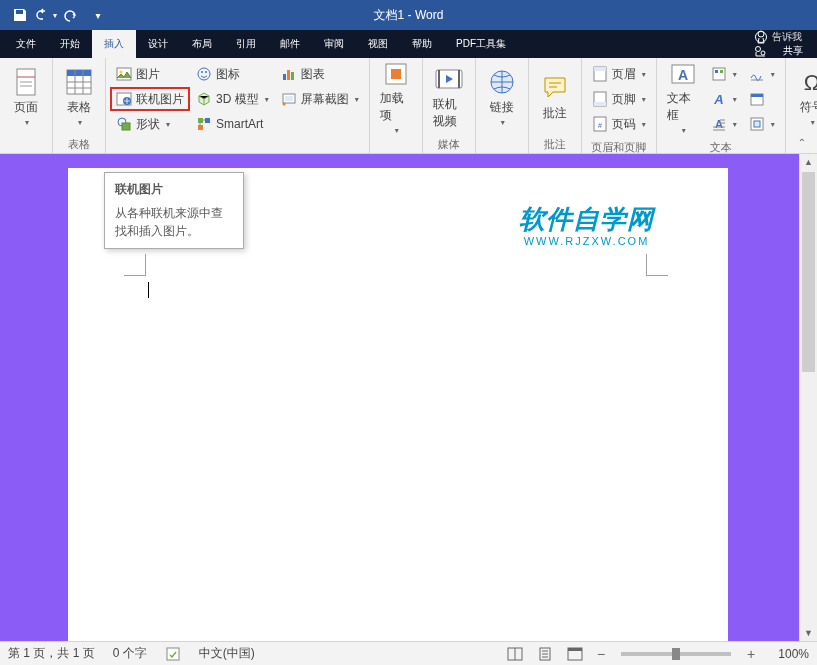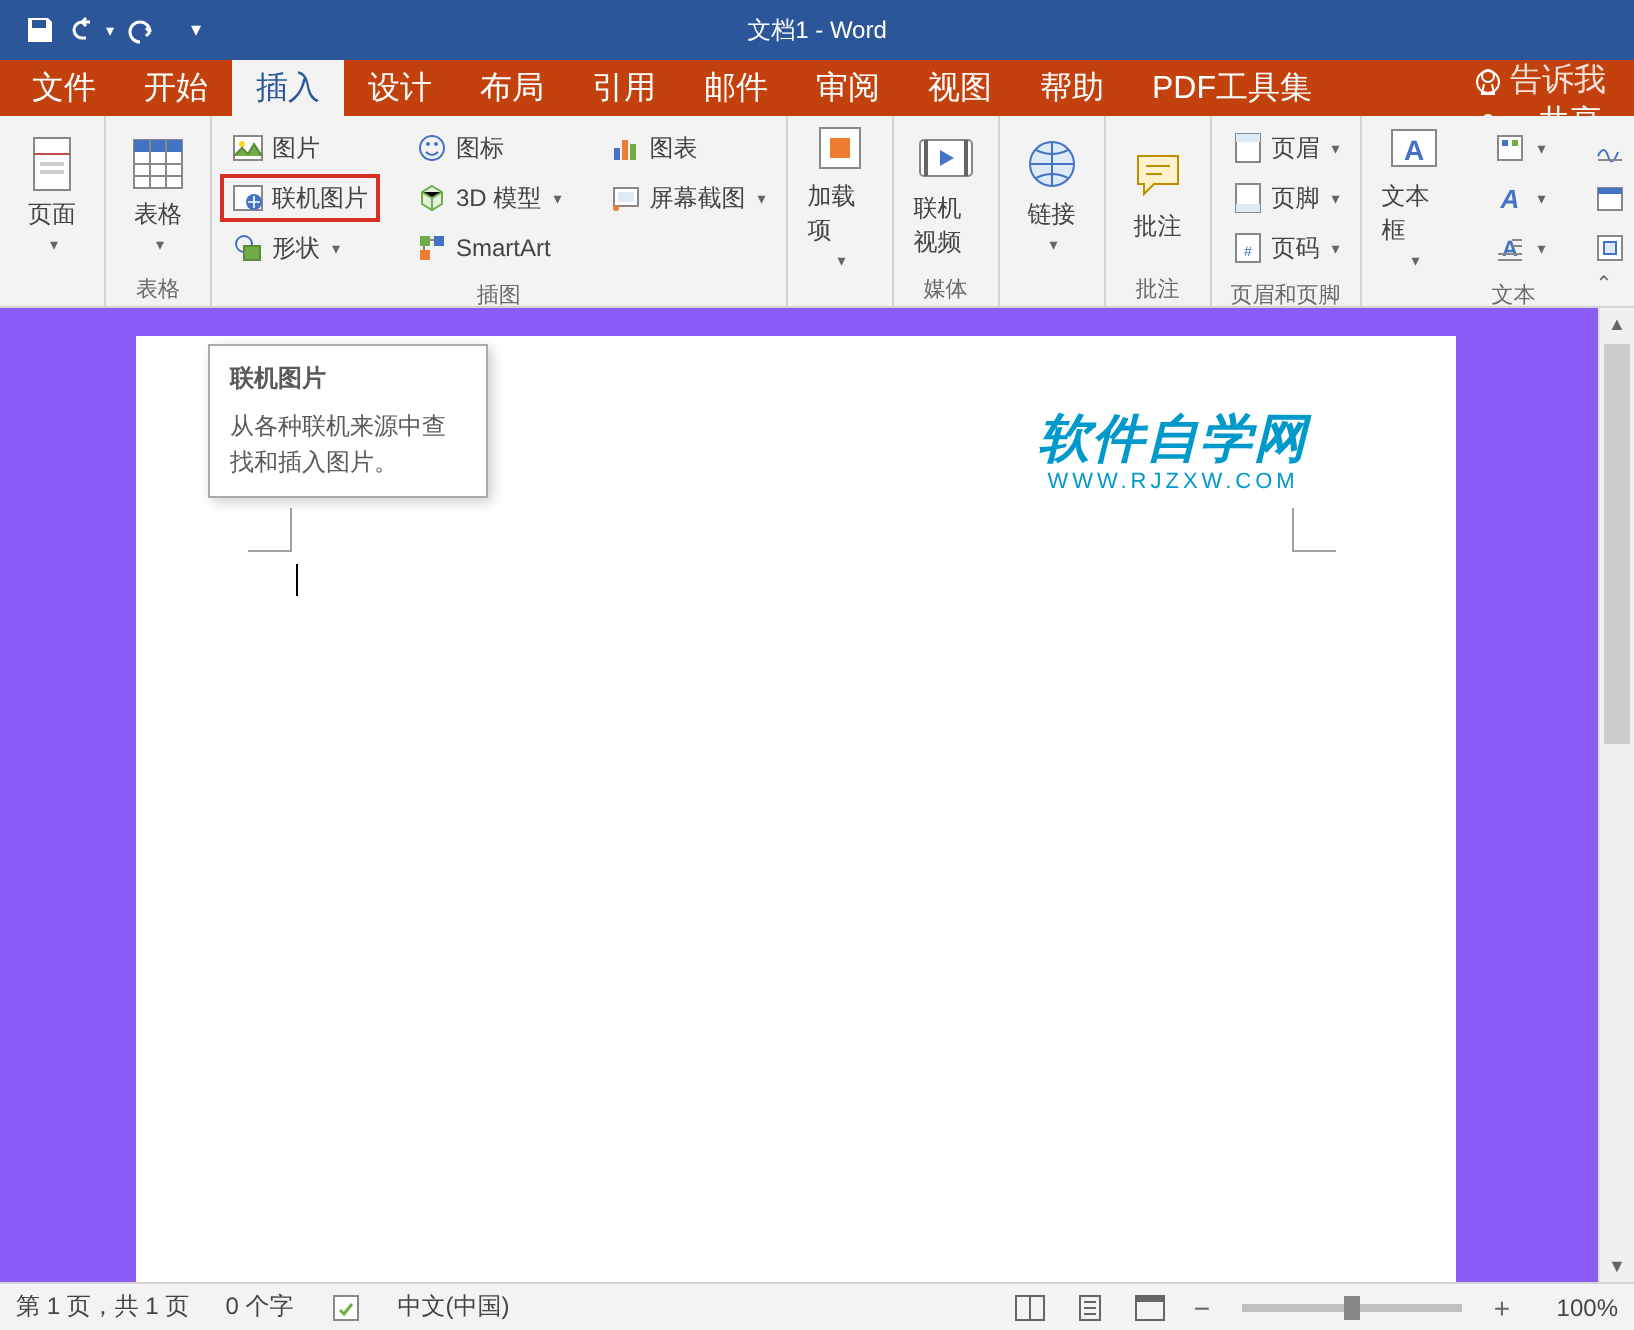--- a/index.html
+++ b/index.html
@@ -8,31 +8,31 @@
     
     .title-bar { height: 30px; background: #2b579a; display: flex; align-items: center; color: #fff; font-size: 12px; position: relative; }
     .qat { display: flex; align-items: center; gap: 2px; padding-left: 8px; }
     .qat-btn { width: 24px; height: 24px; display: flex; align-items: center; justify-content: center; cursor: pointer; }
     .title-text { position: absolute; left: 50%; transform: translateX(-50%); }
     .title-right { margin-left: auto; display: flex; align-items: center; gap: 4px; padding-right: 4px; }
     .login-btn { background: #fff; color: #2b579a; padding: 2px 14px; font-size: 12px; cursor: pointer; }
     .win-btn { width: 40px; height: 30px; display: flex; align-items: center; justify-content: center; cursor: pointer; }
     
     
-    .menu-bar { height: 28px; background: #c2410c; display: flex; align-items: stretch; color: #fff; font-size: 16px; padding: 0 4px; }
+    .menu-bar { height: 28px; background: #0f172a; display: flex; align-items: stretch; color: #fff; font-size: 10px; padding: 0 4px; }
     .tab { padding: 0 12px; display: flex; align-items: center; cursor: pointer; }
     .tab.active { background: #f3f3f3; color: #2b579a; }
     .tab-right { margin-left: auto; display: flex; align-items: center; flex-direction: column; }
     .tell-me { display: flex; align-items: center; gap: 4px; padding: 0 10px; color: rgba(255,255,255,0.85); cursor: text; }
     .share-btn { display: flex; align-items: center; gap: 16px; padding: 0 10px; cursor: pointer; }
     
     
     .ribbon { height: 96px; background: #f3f3f3; border-bottom: 1px solid #d4d4d4; display: flex; position: relative; }
     .ribbon-group { display: flex; flex-direction: column; border-right: 1px solid #d4d4d4; padding: 2px 4px 0; }
-    .group-body { flex: 1; display: flex; align-items: flex-start; gap: 12px; }
+    .group-body { flex: 1; display: flex; align-items: flex-start; }
     .group-label { text-align: center; font-size: 11px; color: #6a6a6a; padding: 2px 0 1px; }
     
     .big-btn { display: flex; flex-direction: column; align-items: center; justify-content: center; padding: 4px 6px; min-width: 44px; cursor: pointer; font-size: 12px; color: #444; gap: 2px; height: 74px; }
     .big-icon { width: 30px; height: 30px; display: flex; align-items: center; justify-content: center; }
     
     .small-btns { display: flex; flex-direction: column; gap: 1px; padding: 2px 0; }
     .small-btn { display: flex; align-items: center; gap: 4px; padding: 2px 6px; cursor: pointer; font-size: 12px; color: #444; height: 24px; white-space: nowrap; }
     .small-btn.highlighted { border: 2px solid #d93025; padding: 0 4px; }
     .small-icon { width: 16px; height: 16px; display: inline-flex; align-items: center; justify-content: center; flex-shrink: 0; }
     .dd-arrow { font-size: 8px; color: #666; margin-left: 2px; }
@@ -252,21 +252,20 @@
                 <rect x="2" y="3" width="12" height="9" fill="#fff" stroke="#888"></rect>
                 <rect x="4" y="5" width="8" height="5" fill="#deebf7"></rect>
                 <circle cx="3" cy="13" r="1.5" fill="#ed7d31"></circle>
               </svg>
             </span>
           <span>屏幕截图</span>
           <span class="dd-arrow">▾</span>
         </div>
       </div>
     </div>
-    <div class="group-label">插图</div>
   </div>
 
   <div class="ribbon-group">
     <div class="group-body">
       <div class="big-btn">
         <div class="big-icon">
           <svg width="28" height="28" viewBox="0 0 28 28">
               <rect x="4" y="4" width="20" height="20" fill="#fff" stroke="#888"></rect>
               <rect x="9" y="9" width="10" height="10" fill="#ed7d31"></rect>
             </svg>

